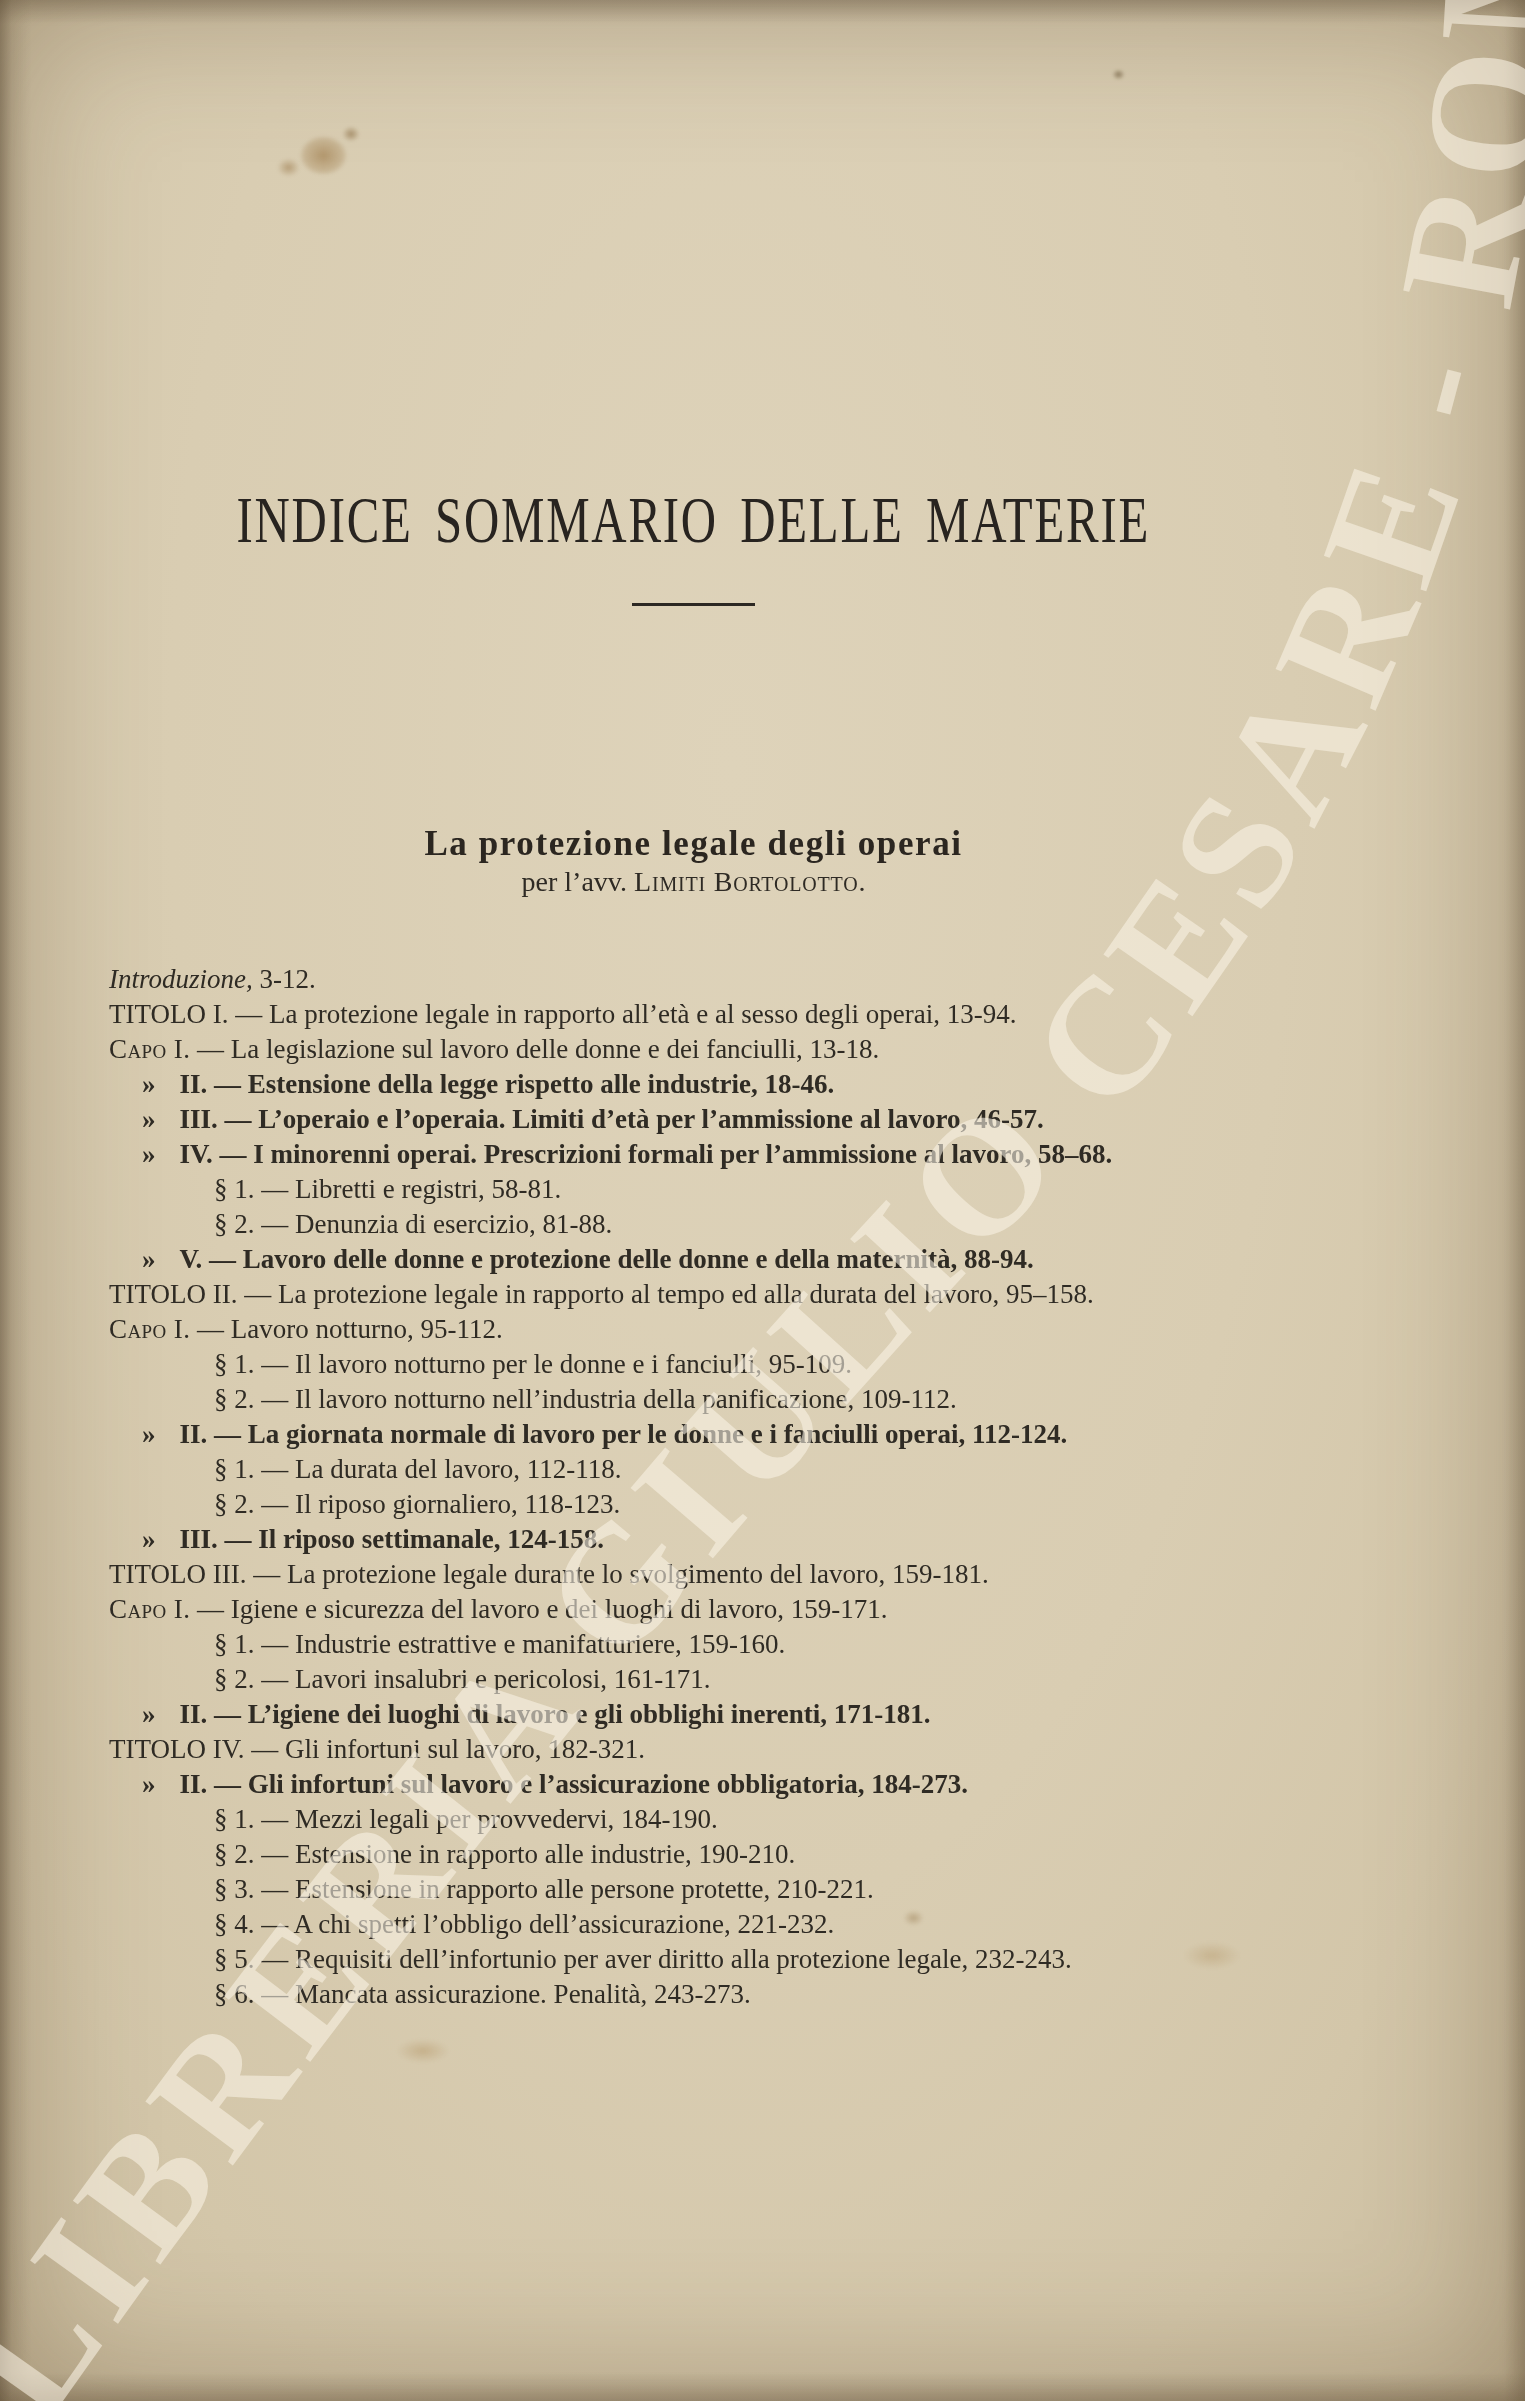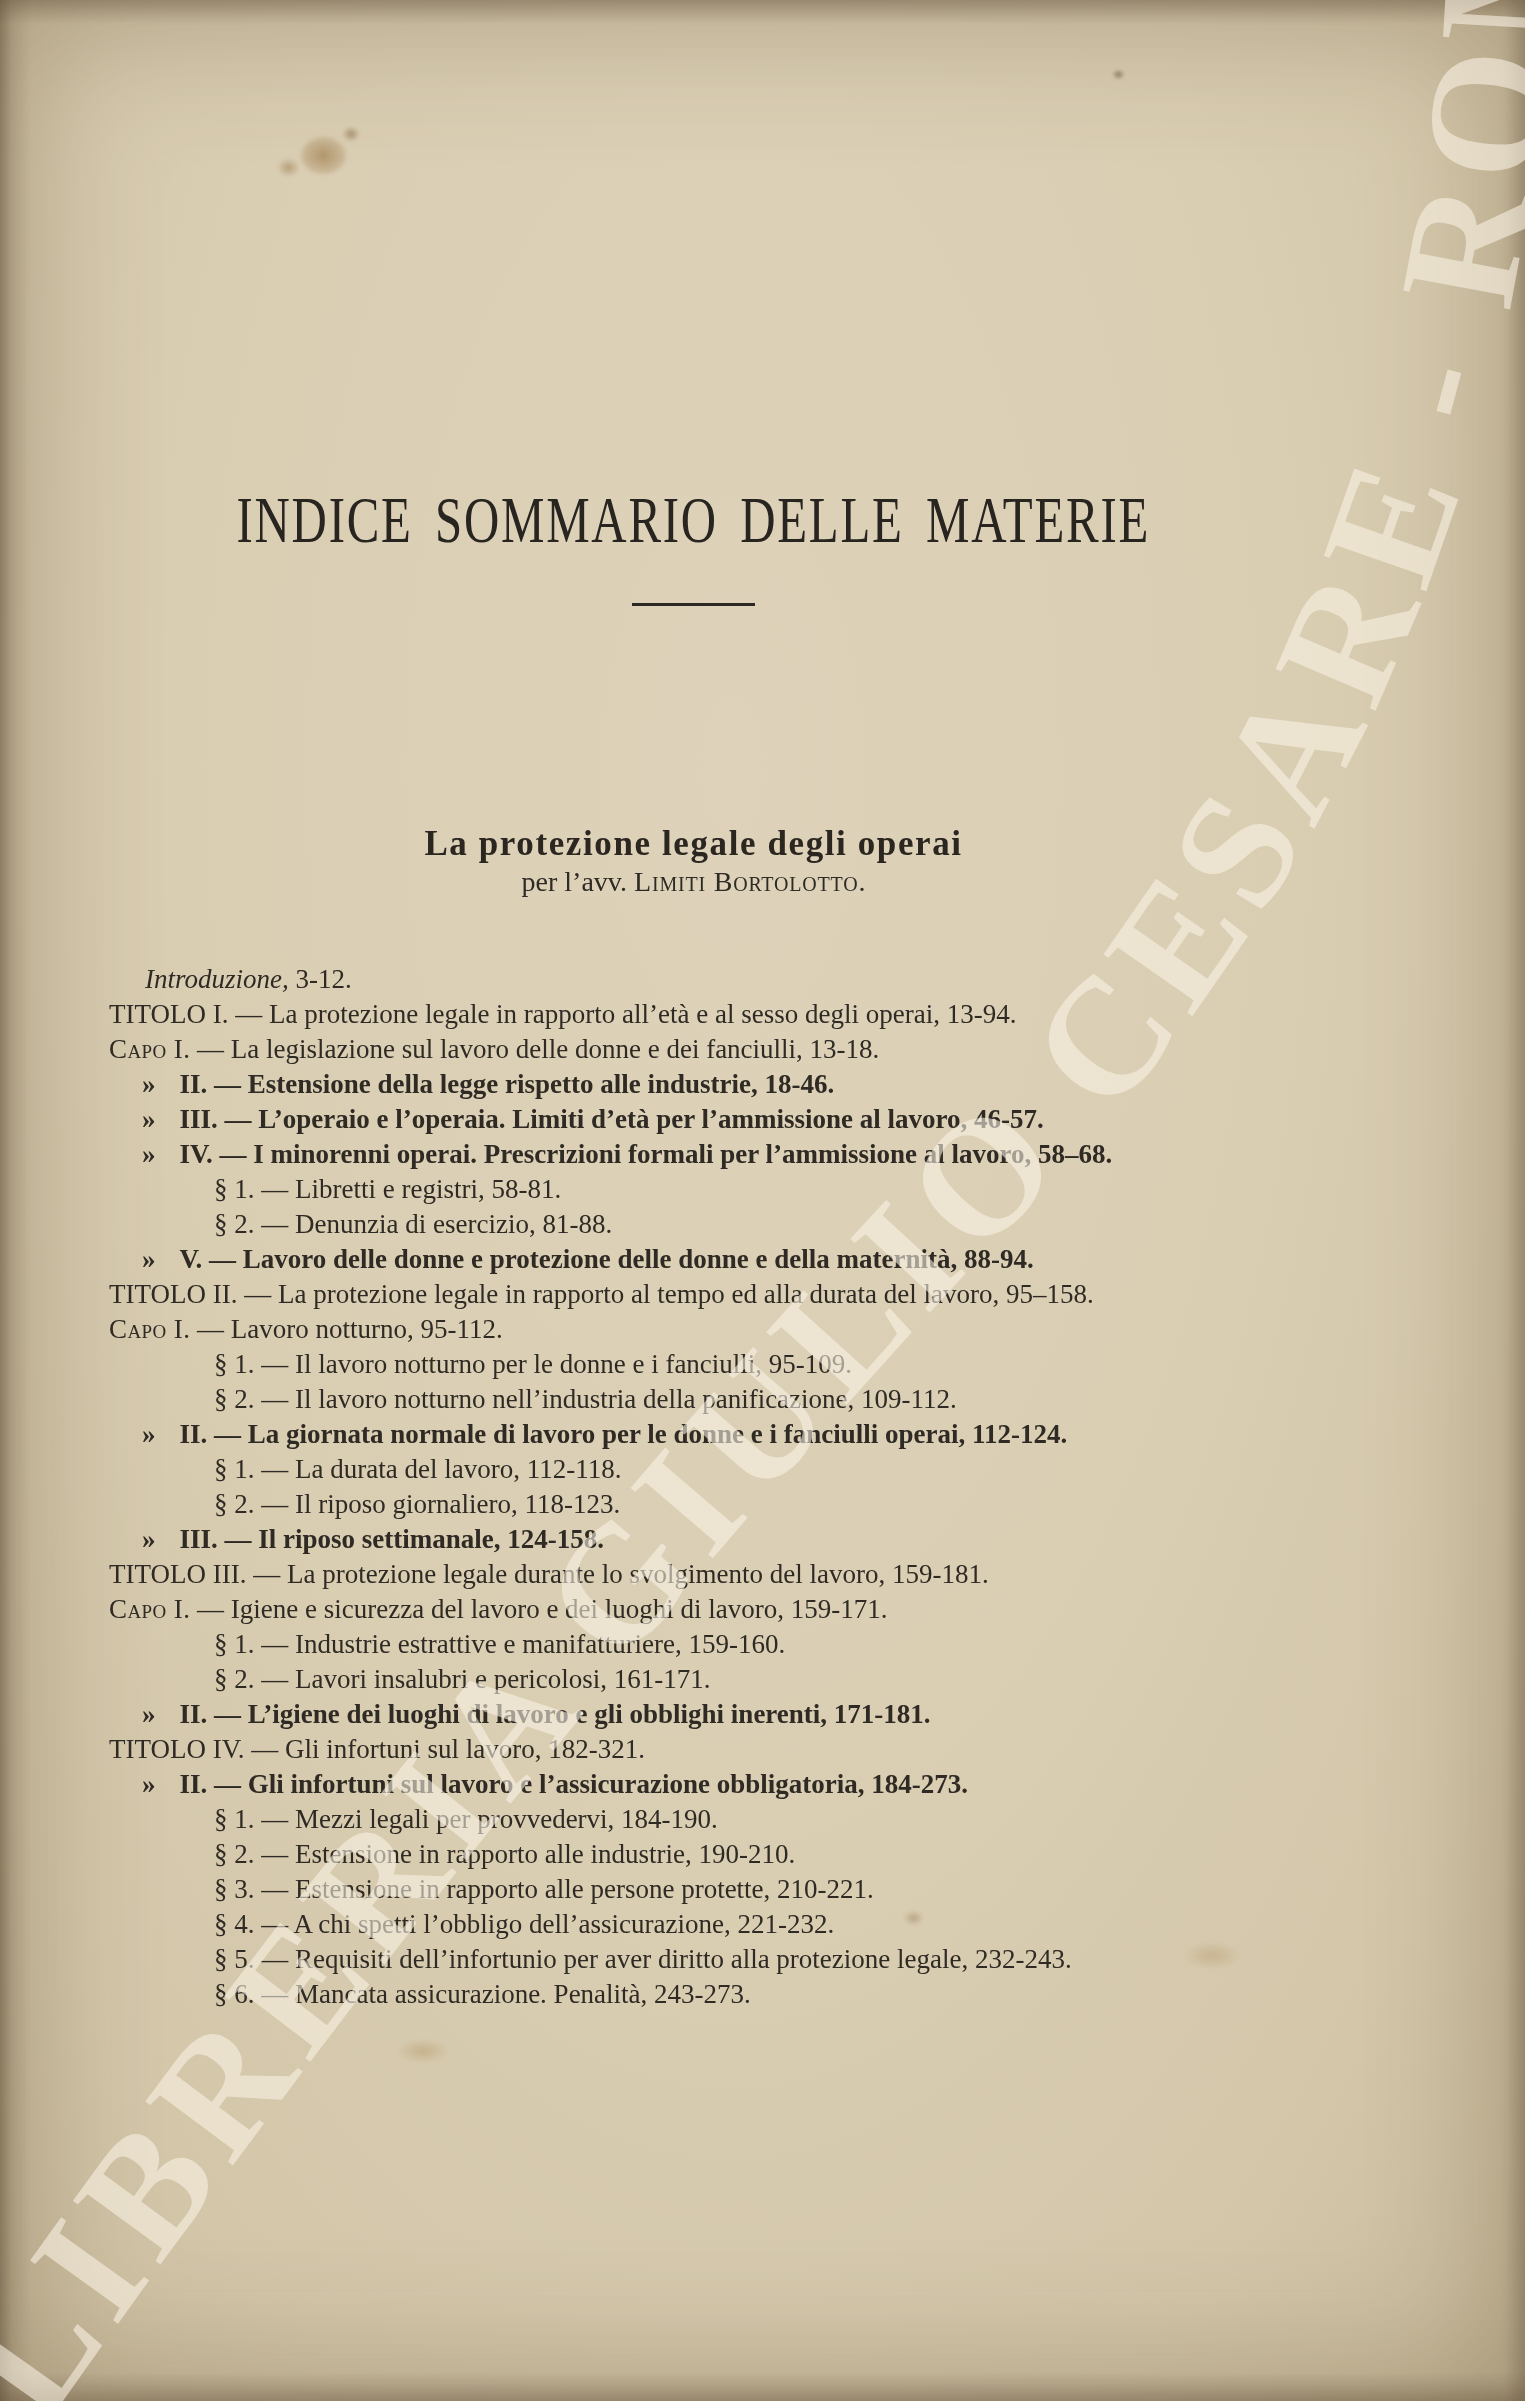--- a/index.html
+++ b/index.html
@@ -39,21 +39,21 @@
     top:824px; font-size:35px; font-weight:bold; letter-spacing:1.6px; color:#2b2620;
   }
   .doc-byline { top:866px; font-size:28px; color:#2e2a24; }
   .doc-byline .sc { font-variant:small-caps; letter-spacing:0.8px; }
 
   .toc {
     position:absolute; left:109px; top:962px; width:1308px;
     font-size:27px; line-height:35px; text-align:justify; color:#2f2b24;
   }
   .toc-entry { padding-left:206px; text-indent:-206px; }
-  .e-intro   { text-indent:-206px;margin-left:36px; }
+  .e-intro   { text-indent:-206px; }
   .e-intro .lead { font-style:italic; }
   .e-titolo  { text-indent:-206px; }
   .e-capo    { text-indent:-206px; }
   .e-capo .lead { font-variant:small-caps; letter-spacing:0.4px;margin-top:20px; }
   .e-quote   { text-indent:-173px;font-weight:bold; }
   .e-quote .q-mark { margin-right:24px; }
   .e-section { text-indent:-101px; }
 
   
   .watermark-svg { position:absolute; left:0; top:0; pointer-events:none; }

